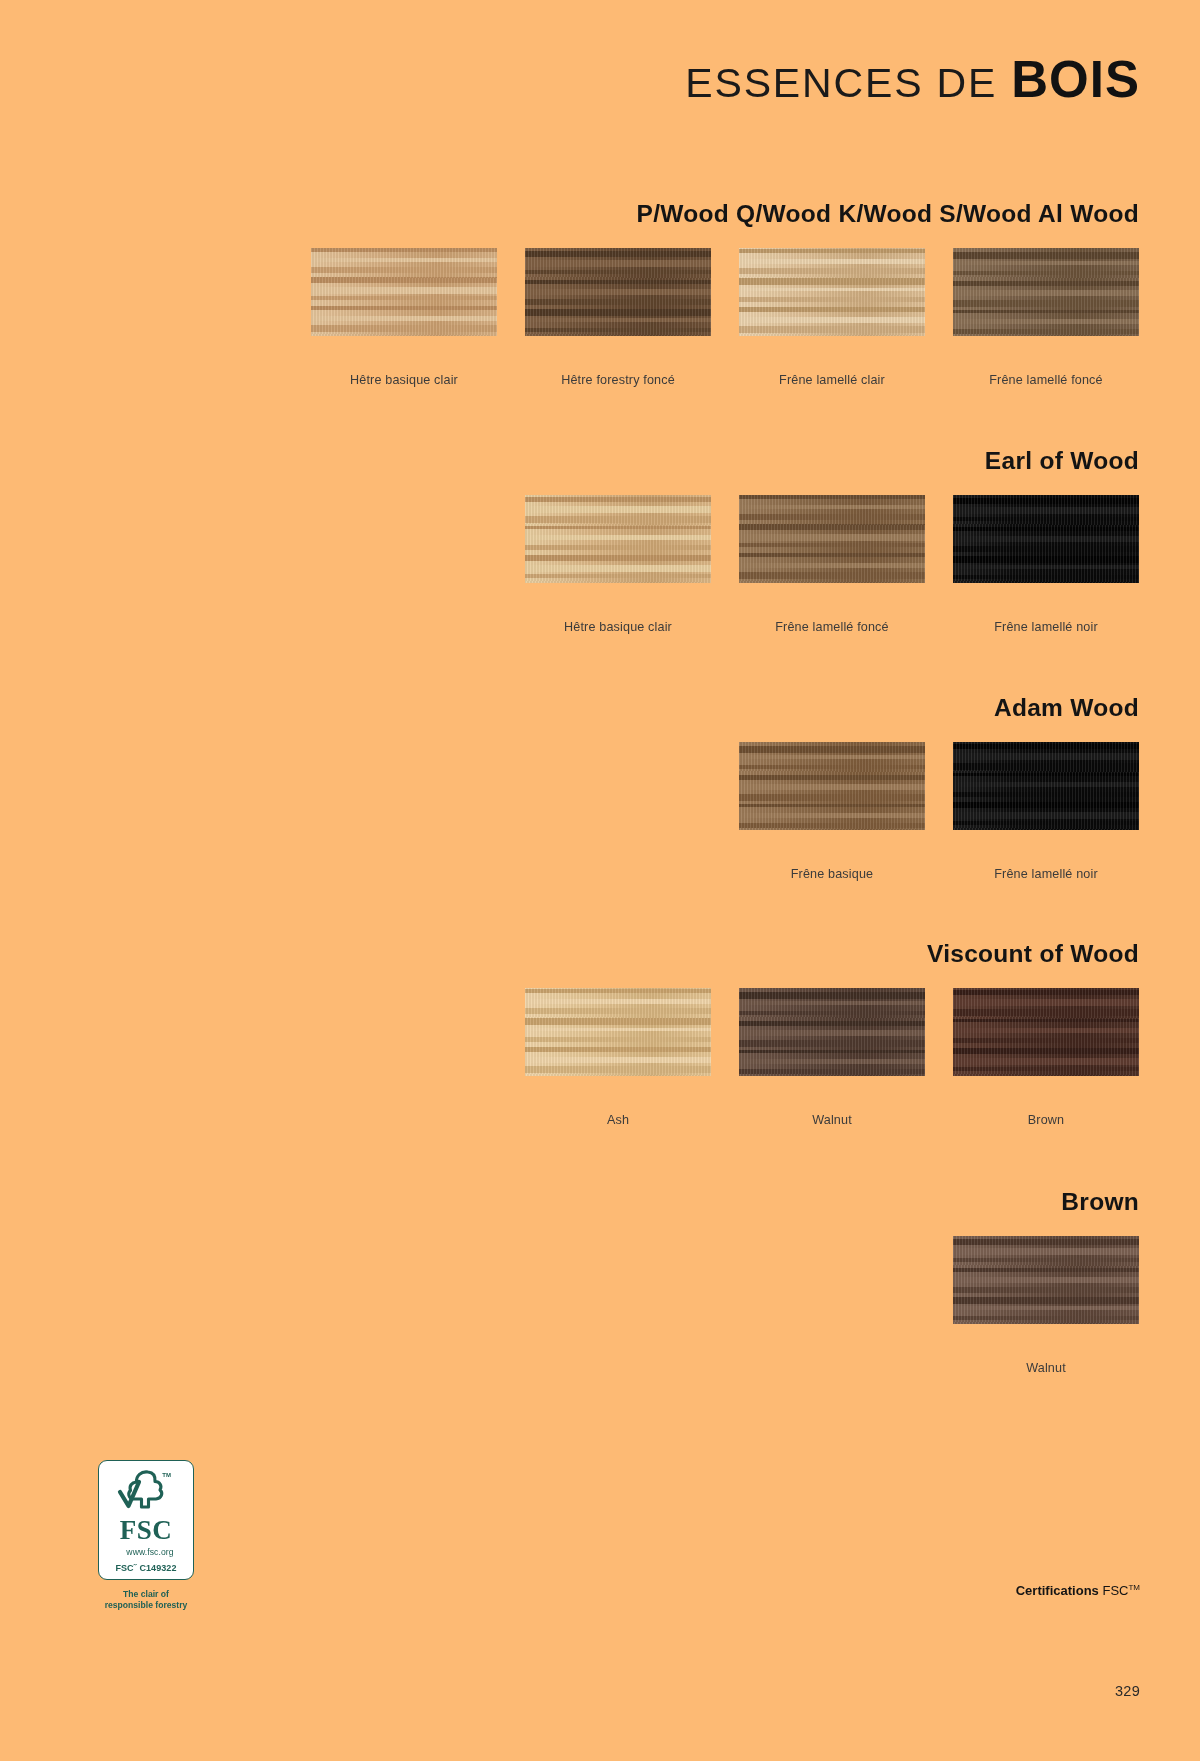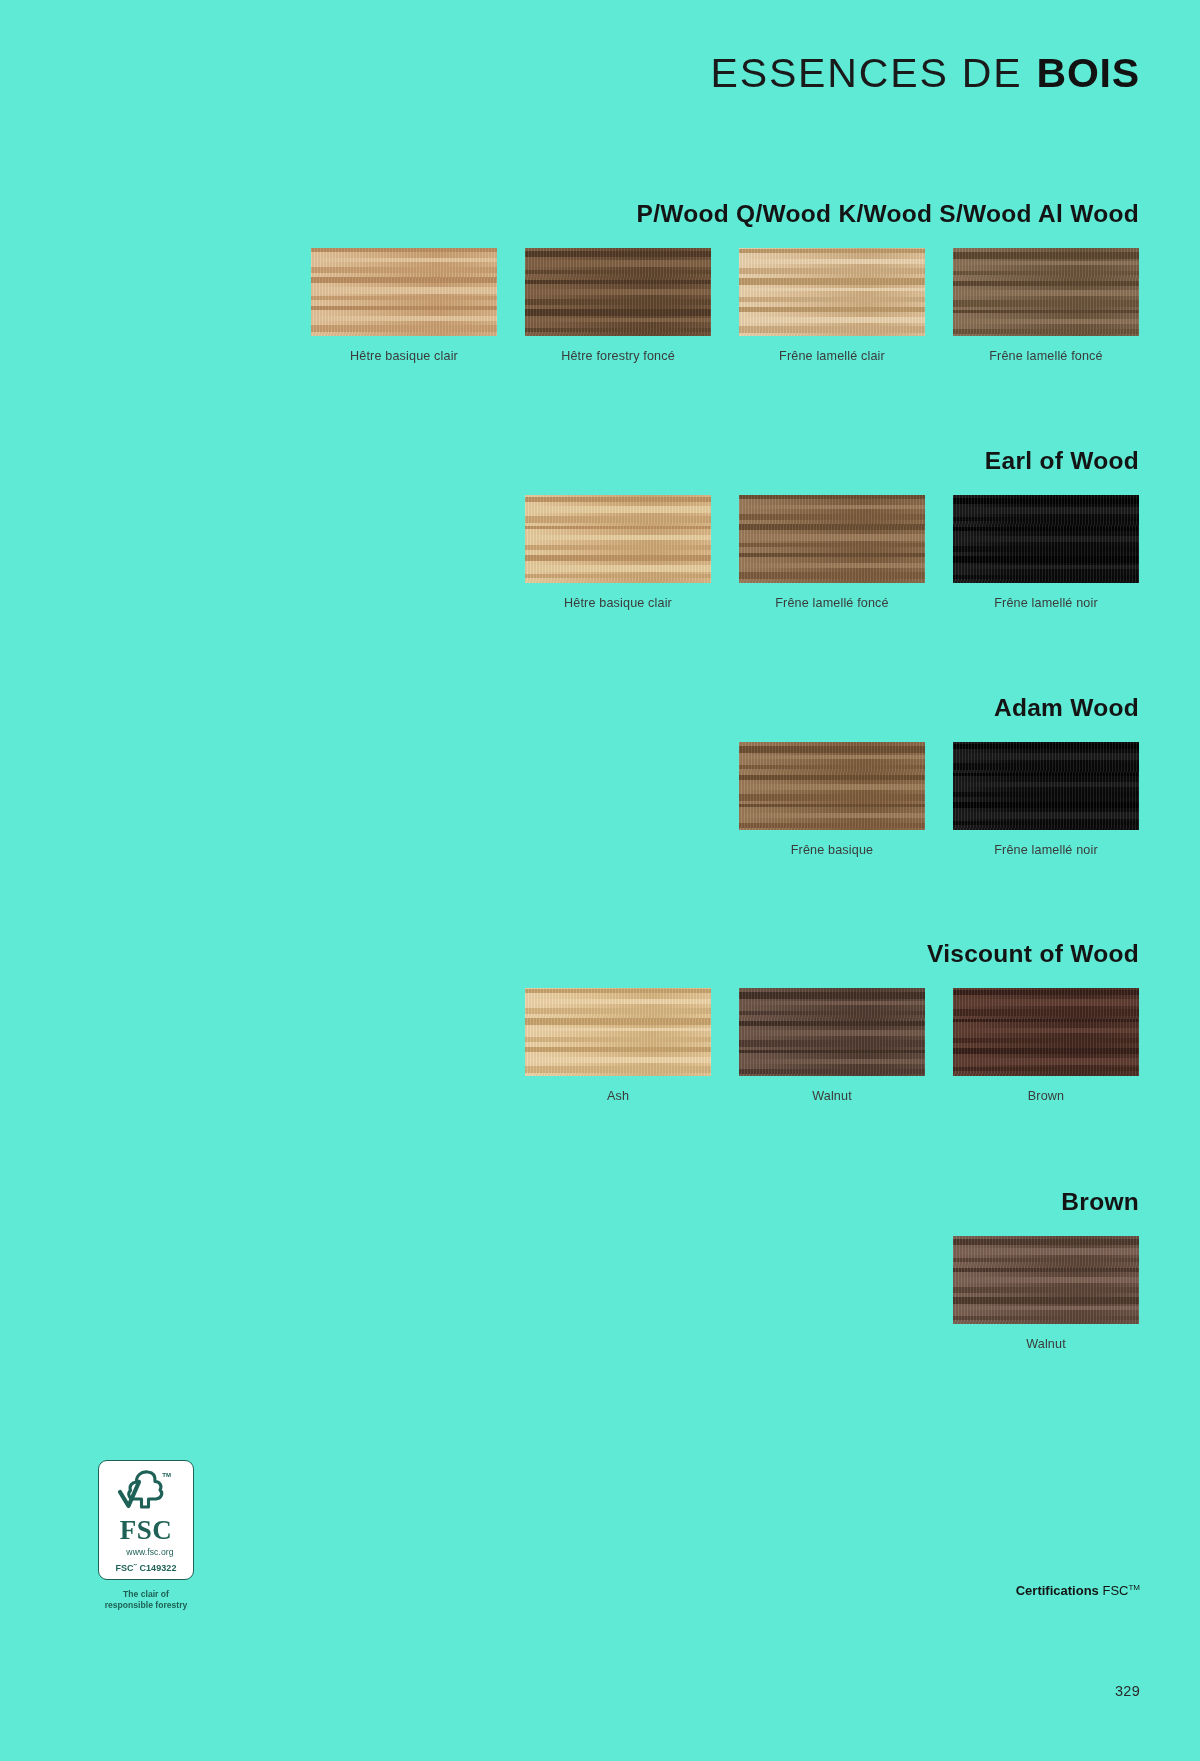--- a/index.html
+++ b/index.html
@@ -6,42 +6,42 @@
   html, body {
     width: 1200px;
     height: 1761px;
     background: #ffffff;
     font-family: "Liberation Sans", sans-serif;
   }
   .page {
     position: relative;
     width: 1200px;
     height: 1761px;
-    background: #5eead4;
+    background: #fdba74;
     overflow: hidden;
   }
 
   
   .masthead {
     position: absolute;
     top: 50px;
     right: 60px;
     display: flex;
     align-items: baseline;
     gap: 14px;
     letter-spacing: 0.02em;
   }
   .masthead .light {
     font-size: 41px;
     font-weight: 300;
     color: #1a1a1a;
     letter-spacing: 0.045em;
   }
   .masthead .bold {
-    font-size: 41px;
+    font-size: 51px;
     font-weight: 700;
     color: #121212;
     letter-spacing: 0.02em;
   }
 
   
   .section { position: absolute; }
   .section-title {
     position: absolute;
     right: 0;
@@ -59,20 +59,21 @@
     right: 0;
     display: flex;
     flex-direction: row;
     gap: 28px;
   }
   .swatch-cell {
     width: 186px;
     display: flex;
     flex-direction: column;
     align-items: center;
+    gap: 24px;
   }
   .swatch {
     width: 186px;
     height: 88px;
     position: relative;
     overflow: hidden;
   }
   .swatch .grain {
     position: absolute;
     inset: 0;

